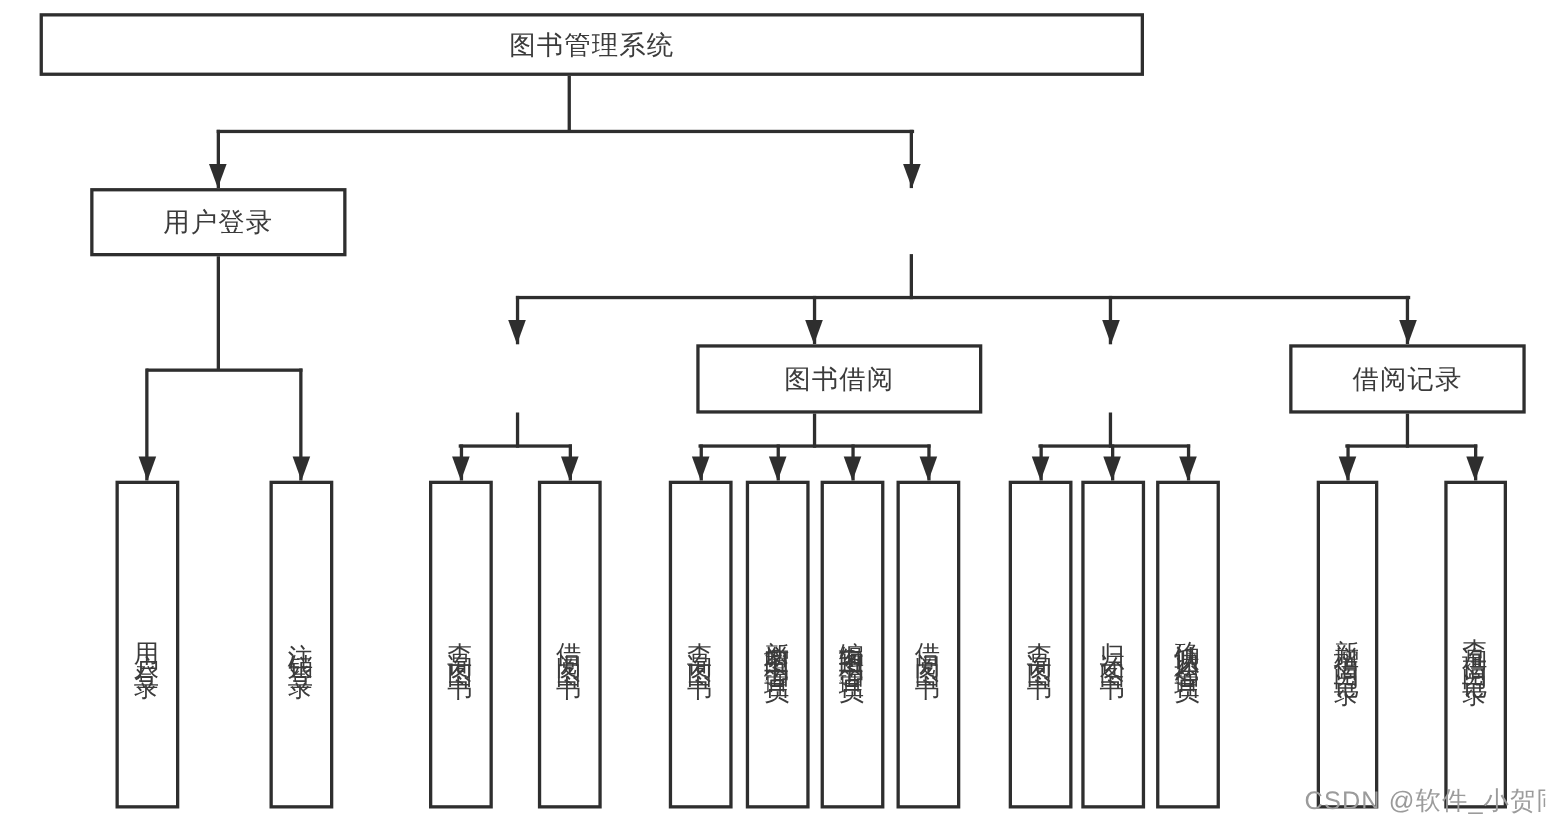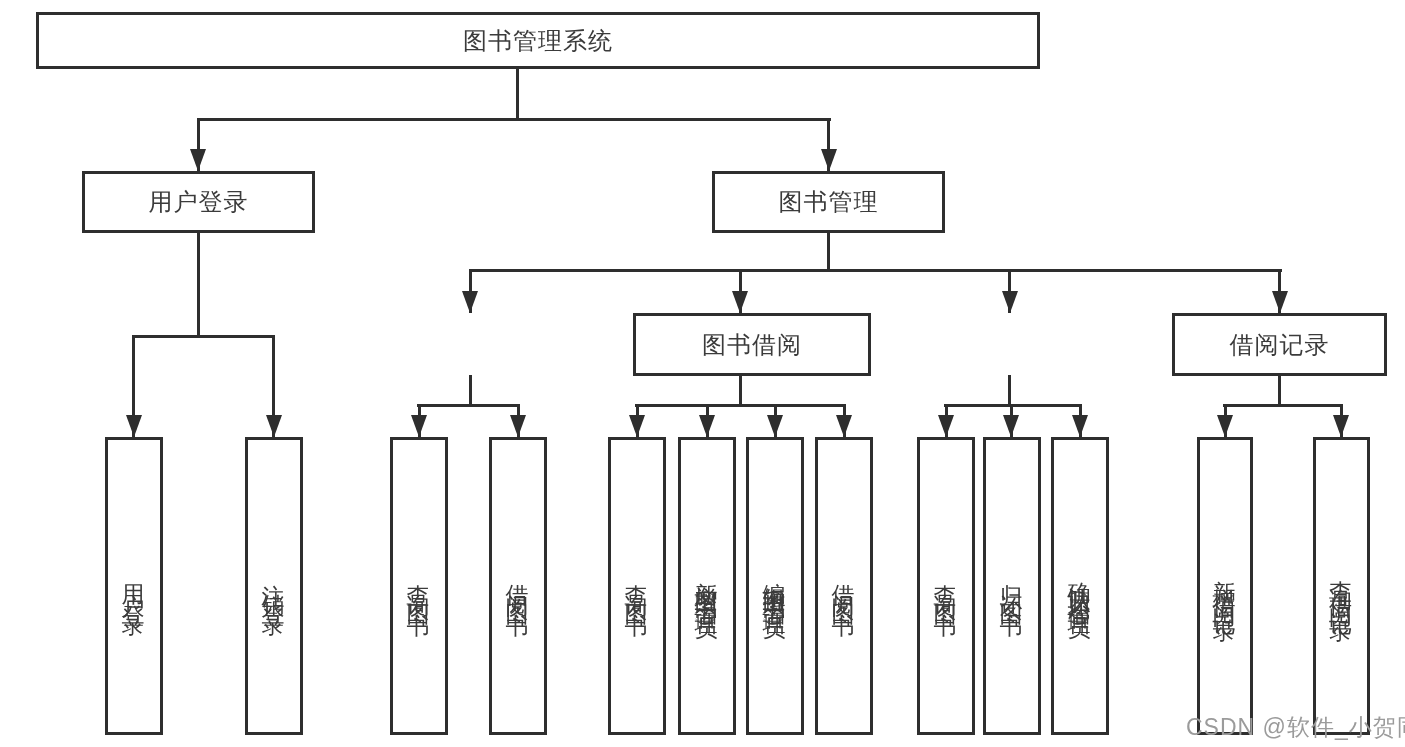--- a/index.html
+++ b/index.html
@@ -132,23 +132,22 @@
   <div class="arr" style="left:836px;top:415px;"></div>
   <div class="arr" style="left:938px;top:415px;"></div>
   <div class="arr" style="left:1003px;top:415px;"></div>
   <div class="arr" style="left:1072px;top:415px;"></div>
   <div class="arr" style="left:1217px;top:415px;"></div>
   <div class="arr" style="left:1333px;top:415px;"></div>
 
   <div class="box" style="left:16px;top:12px;width:1004px;height:57px;margin-left:20px;">图书管理系统</div>
 
   <div class="box" style="left:82px;top:171px;width:233px;height:62px;">用户登录</div>
-  <div class="box" style="left:712px;top:171px;width:233px;height:62px;">图书管理</div>
 
-  <div class="box" style="left:633px;top:313px;width:238px;height:63px;">图书借阅</div>
+  <div class="box" style="left:633px;top:313px;width:260px;height:63px;">图书借阅</div>
   <div class="box" style="left:1172px;top:313px;width:215px;height:63px;">借阅记录</div>
 
   <div class="vbox" style="left:105px;top:437px;width:58px;height:298px;">
     <span class="vtext">用户登录</span>
   </div>
   <div class="vbox" style="left:245px;top:437px;width:58px;height:298px;">
     <span class="vtext">注销登录</span>
   </div>
 
   <div class="vbox" style="left:390px;top:437px;width:58px;height:298px;">

